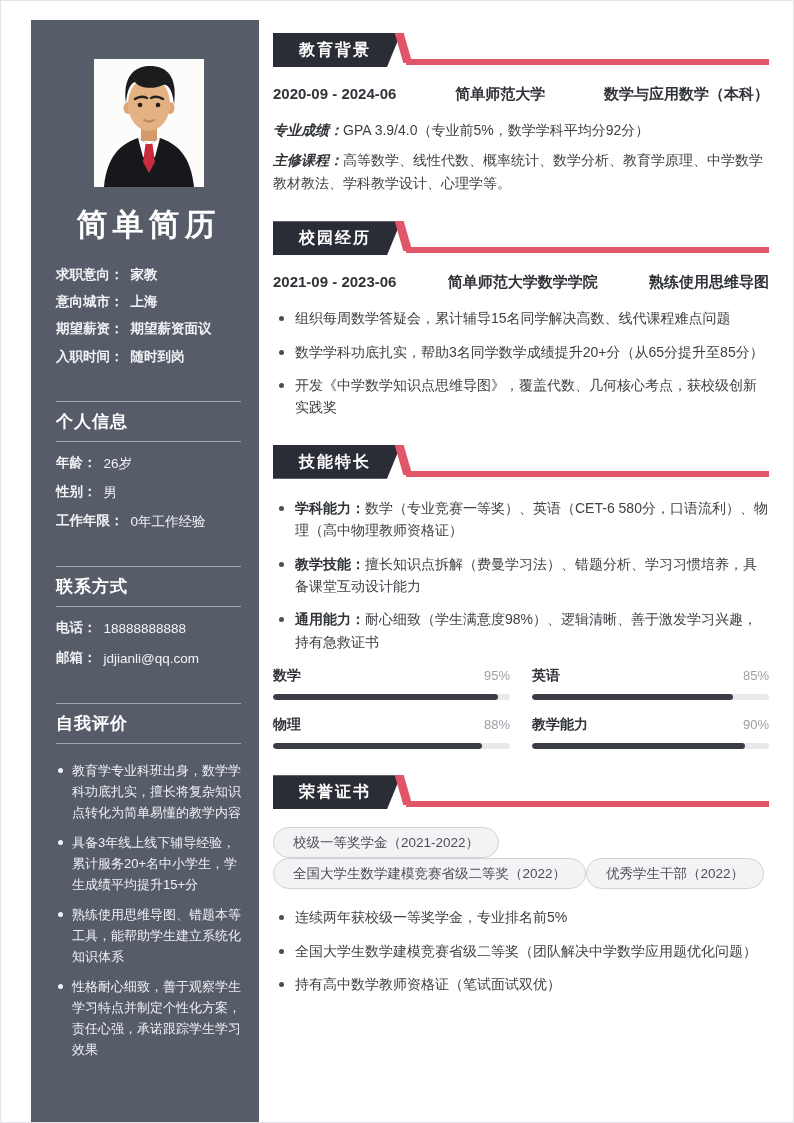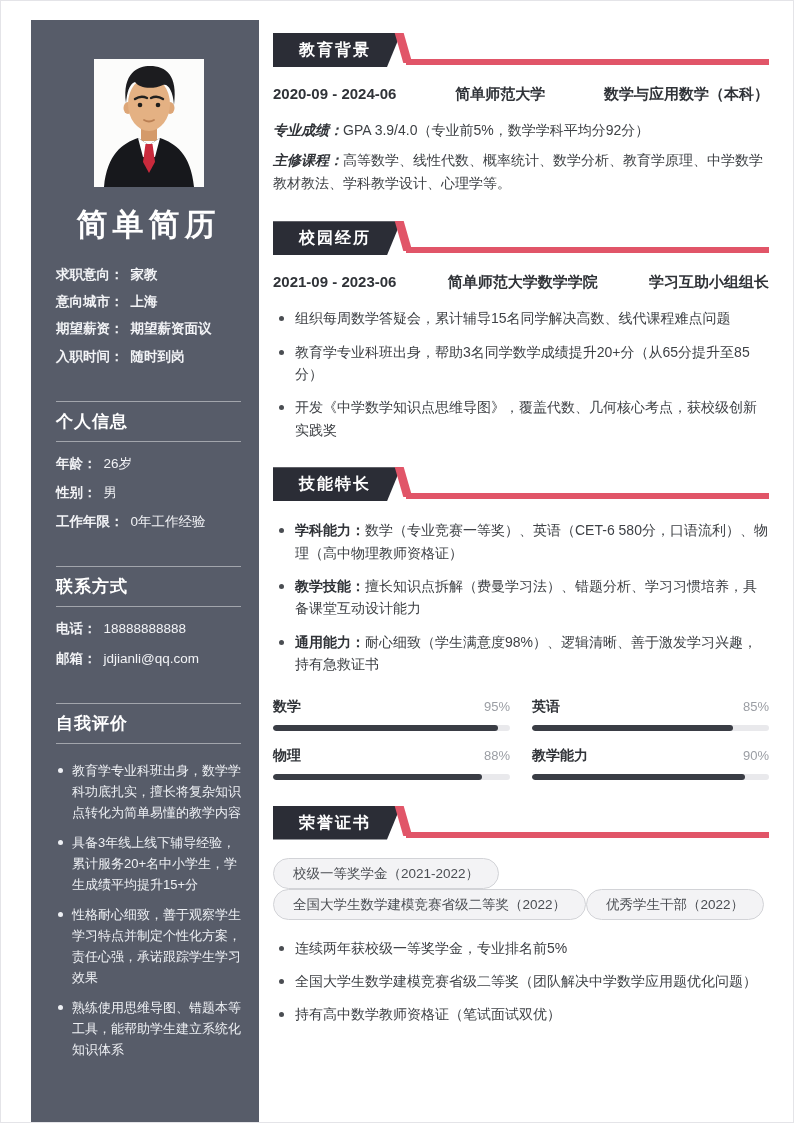--- a/index.html
+++ b/index.html
@@ -22,21 +22,21 @@
   .photo-wrap{width:110px;height:128px;margin:0 auto;background:#fdfdfd;overflow:hidden;}
   .photo-wrap svg{display:block;width:100%;height:100%;}
   .side-name{text-align:center;font-size:31px;font-weight:bold;letter-spacing:5px;color:#fff;margin:17px 0 21px;}
   .profile-row{display:flex;font-size:13.5px;font-weight:bold;margin-bottom:11px;line-height:1.2;}
   .profile-row .lab{white-space:nowrap;margin-right:7px;}
   .side-sec{margin-top:36px;}
   .side-sec-title{border-top:1px solid rgba(255,255,255,.45);border-bottom:1px solid rgba(255,255,255,.45);
                   padding:8px 0;font-size:17px;font-weight:bold;color:#fff;letter-spacing:1px;}
   .side-fields{padding-top:14px;}
   .side-field{display:flex;font-size:13.5px;margin-bottom:13px;line-height:1.2;}
-  .side-field .lab{font-weight:bold;white-space:nowrap;margin-right:7px;}
+  .side-field .lab{font-weight:bold;white-space:nowrap;margin-right:7px;font-family:Liberation Mono, monospace;}
   .side-bullets{list-style:none;padding-top:16px;}
   .side-bullets li{position:relative;padding-left:16px;font-size:13px;line-height:21px;margin-bottom:9px;color:#eef0f4;}
   .side-bullets li::before{content:"";position:absolute;left:2px;top:8px;width:5px;height:5px;border-radius:50%;background:#eef0f4;}
 
   
   .main{position:absolute;left:258px;top:0;right:0;padding:32px 24px 0 14px;}
   .section{margin-bottom:26px;}
   .sec-header{position:relative;height:34px;margin-bottom:18px;}
   .sec-badge{position:absolute;left:0;top:0;height:34px;line-height:34px;background:var(--dark);color:#fff;
              font-size:16px;font-weight:bold;letter-spacing:2px;padding:0 30px 0 26px;
@@ -47,21 +47,21 @@
              color:var(--bold);margin-bottom:15px;}
   .entry-row .mid{flex:1;text-align:center;}
   .entry-row .right{text-align:right;}
   .detail-line{font-size:14px;color:var(--body);line-height:1.65;margin-bottom:7px;}
   .detail-line b{color:var(--bold);font-style:italic;}
   .m-bullets{list-style:none;}
   .m-bullets li{position:relative;padding-left:22px;font-size:14px;line-height:1.6;color:var(--body);margin-bottom:11px;}
   .m-bullets li::before{content:"";position:absolute;left:6px;top:9px;width:5px;height:5px;border-radius:50%;background:#4a4d52;}
   .m-bullets b{color:var(--bold);}
 
-  .skills-grid{display:grid;grid-template-columns:1fr 1fr;column-gap:22px;row-gap:16px;margin-top:22px;}
+  .skills-grid{display:grid;grid-template-columns:1fr 1fr;column-gap:22px;row-gap:16px;margin-top:14px;}
   .skill-head{display:flex;justify-content:space-between;align-items:baseline;margin-bottom:9px;}
   .skill-name{font-size:14px;font-weight:bold;color:var(--bold);}
   .skill-pct{font-size:13px;color:#9b9ea4;}
   .skill-track{height:6px;background:var(--track);border-radius:3px;overflow:hidden;}
   .skill-fill{height:6px;background:var(--barfill);border-radius:3px;}
 
   .tags{display:flex;flex-wrap:wrap;margin:2px 0 17px;align-items:center;}
   .tag{height:31px;line-height:29px;padding:0 19px;border:1px solid #d2d3d7;border-radius:16px;
        background:#f3f3f5;font-size:13.5px;color:#4a4d52;white-space:nowrap;}
 </style>
@@ -139,22 +139,22 @@
           <span>jdjianli@qq.com</span>
         </div>
       </div>
     </section>
 
     <section class="side-sec">
       <div class="side-sec-title">自我评价</div>
       <ul class="side-bullets">
         <li>教育学专业科班出身，数学学科功底扎实，擅长将复杂知识点转化为简单易懂的教学内容</li>
         <li>具备3年线上线下辅导经验，累计服务20+名中小学生，学生成绩平均提升15+分</li>
+        <li>熟练使用思维导图、错题本等工具，能帮助学生建立系统化知识体系</li>
         <li>性格耐心细致，善于观察学生学习特点并制定个性化方案，责任心强，承诺跟踪学生学习效果</li>
-        <li>熟练使用思维导图、错题本等工具，能帮助学生建立系统化知识体系</li>
       </ul>
     </section>
   </aside>
 
   <main class="main">
 
     <section class="section">
       <div class="sec-header">
         <span class="sec-badge">教育背景</span>
         <span class="ribbon-diag"></span>
@@ -175,25 +175,25 @@
 
     <section class="section">
       <div class="sec-header">
         <span class="sec-badge">校园经历</span>
         <span class="ribbon-diag"></span>
         <span class="ribbon-bar"></span>
       </div>
       <div class="entry-row">
         <span>2021-09 - 2023-06</span>
         <span class="mid">简单师范大学数学学院</span>
-        <span class="right">学习互助小组组长</span>
+        <span class="right">熟练使用思维导图</span>
       </div>
       <ul class="m-bullets">
         <li>组织每周数学答疑会，累计辅导15名同学解决高数、线代课程难点问题</li>
-        <li>教育学专业科班出身，帮助3名同学数学成绩提升20+分（从65分提升至85分）</li>
+        <li>数学学科功底扎实，帮助3名同学数学成绩提升20+分（从65分提升至85分）</li>
         <li>开发《中学数学知识点思维导图》，覆盖代数、几何核心考点，获校级创新实践奖</li>
       </ul>
     </section>
 
     <section class="section">
       <div class="sec-header">
         <span class="sec-badge">技能特长</span>
         <span class="ribbon-diag"></span>
         <span class="ribbon-bar"></span>
       </div>

